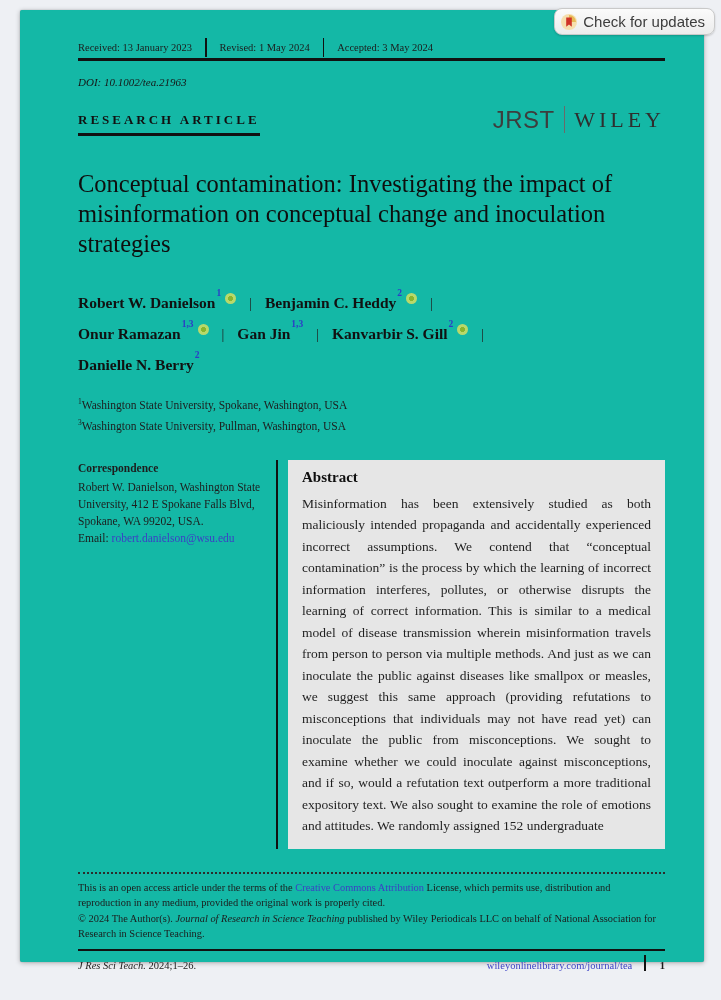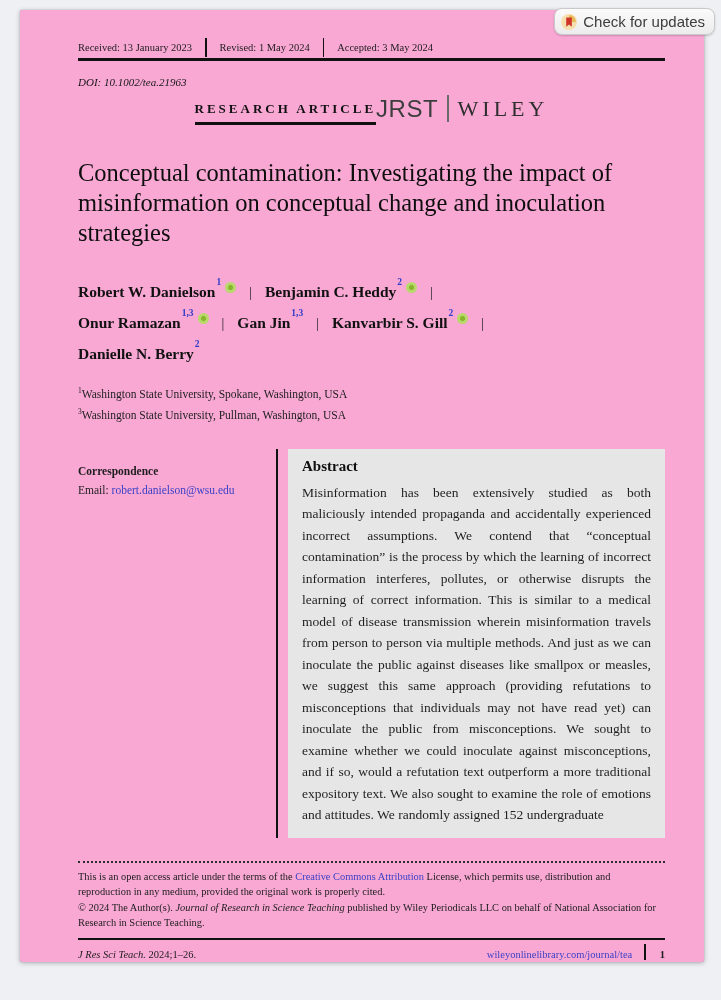--- a/index.html
+++ b/index.html
@@ -8,21 +8,21 @@
     background: #eef0f4;
     font-family: "Liberation Serif", serif;
     overflow: hidden;
     position: relative;
   }
   .viewer { position: absolute; inset: 0; }
   .page {
     position: absolute;
     left: 20px; top: 10px;
     width: 684px; height: 952px;
-    background: #f9a8d4;
+    background: #14b8a6;
     box-shadow: 0 1px 5px rgba(0,0,0,0.28), 0 0 1px rgba(0,0,0,0.35);
     border-radius: 2px;
     padding: 28px 39px 0 58px;
     color: #161616;
   }
   
   .check-btn {
     position: absolute;
     right: 6px; top: 8px;
     display: flex; align-items: center; gap: 6px;
@@ -40,21 +40,21 @@
   
   .dates {
     display: flex; align-items: center;
     font-size: 10.5px; color: #1c1c1c;
     height: 18px;
   }
   .date-sep { width: 1.5px; height: 19px; background: #111; margin: 0 13px; }
   .rule-thick { height: 2.5px; background: #111; margin-top: 2px; }
   .doi { font-size: 11px; margin-top: 15px; font-style: italic; }
   
-  .ra-row { display: flex; justify-content: center; align-items: flex-end; margin-top: 7px; }
+  .ra-row { display: flex; justify-content: space-between; align-items: flex-end; margin-top: 18px; }
   .ra-label {
     font-size: 13px; font-weight: bold; letter-spacing: 3px;
     padding-bottom: 5px; border-bottom: 3px solid #111;
     color: #111;
   }
   .logo { display: flex; align-items: center; gap: 9px; padding-bottom: 2px; }
   .logo-jrst {
     font-family: "Liberation Sans", sans-serif;
     font-size: 24px; color: #3d3d3d; letter-spacing: 0.5px; font-weight: 400;
   }
@@ -82,21 +82,21 @@
     display: inline-block; width: 11px; height: 11px; border-radius: 50%;
     background: radial-gradient(circle at 50% 50%, #8ab52e 0 30%, #b8d96a 31% 100%);
     margin-left: 4px; position: relative; top: -4px;
   }
   .author-sep { margin: 0 13px; font-weight: 400; color: #222; font-size: 14px; }
   
   .affiliations { margin-top: 15px; font-size: 11.5px; line-height: 18px; color: #1d1d1d; }
   .affil-sup { font-size: 7.5px; vertical-align: super; }
   
   .twocol { display: flex; margin-top: 25px; }
-  .leftcol { width: 198px; padding-right: 12px; font-size: 11.5px; line-height: 17px; color: #1d1d1d; margin-top: 14px; }
+  .leftcol { width: 198px; padding-right: 12px; font-size: 11.5px; line-height: 17px; color: #1d1d1d; }
   .corr-heading { font-weight: bold; margin-bottom: 2px; }
   .col-divider { width: 2px; background: #111; align-self: stretch; }
   .abstract-box {
     flex: 1; margin-left: 10px;
     background: #e6e6e6;
     padding: 9px 14px 12px 14px;
   }
   .abstract-heading { font-size: 15px; font-weight: bold; margin-bottom: 7px; color: #0f0f0f; }
   .abstract-text {
     font-size: 13.5px; line-height: 21.5px; text-align: justify; color: #1f1f1f;
@@ -175,20 +175,21 @@
       </div>
 
     <div class="affiliations" id="affiliations">
         <div><span class="affil-sup">1</span><span>Washington State University, Spokane, Washington, USA</span></div>
         <div><span class="affil-sup">3</span><span>Washington State University, Pullman, Washington, USA</span></div>
       </div>
 
     <div class="twocol">
       <div class="leftcol">
         <div class="corr-heading">Correspondence</div>
+        <div>Robert W. Danielson, Washington State University, 412 E Spokane Falls Blvd, Spokane, WA 99202, USA.</div>
         <div>
           <span>Email: </span><a class="link">robert.danielson@wsu.edu</a>
         </div>
       </div>
       <div class="col-divider"></div>
       <div class="abstract-box">
         <div class="abstract-heading">Abstract</div>
         <div class="abstract-text">Misinformation has been extensively studied as both maliciously intended propaganda and accidentally experienced incorrect assumptions. We contend that “conceptual contamination” is the process by which the learning of incorrect information interferes, pollutes, or otherwise disrupts the learning of correct information. This is similar to a medical model of disease transmission wherein misinformation travels from person to person via multiple methods. And just as we can inoculate the public against diseases like smallpox or measles, we suggest this same approach (providing refutations to misconceptions that individuals may not have read yet) can inoculate the public from misconceptions. We sought to examine whether we could inoculate against misconceptions, and if so, would a refutation text outperform a more traditional expository text. We also sought to examine the role of emotions and attitudes. We randomly assigned 152 undergraduate</div>
       </div>
     </div>

